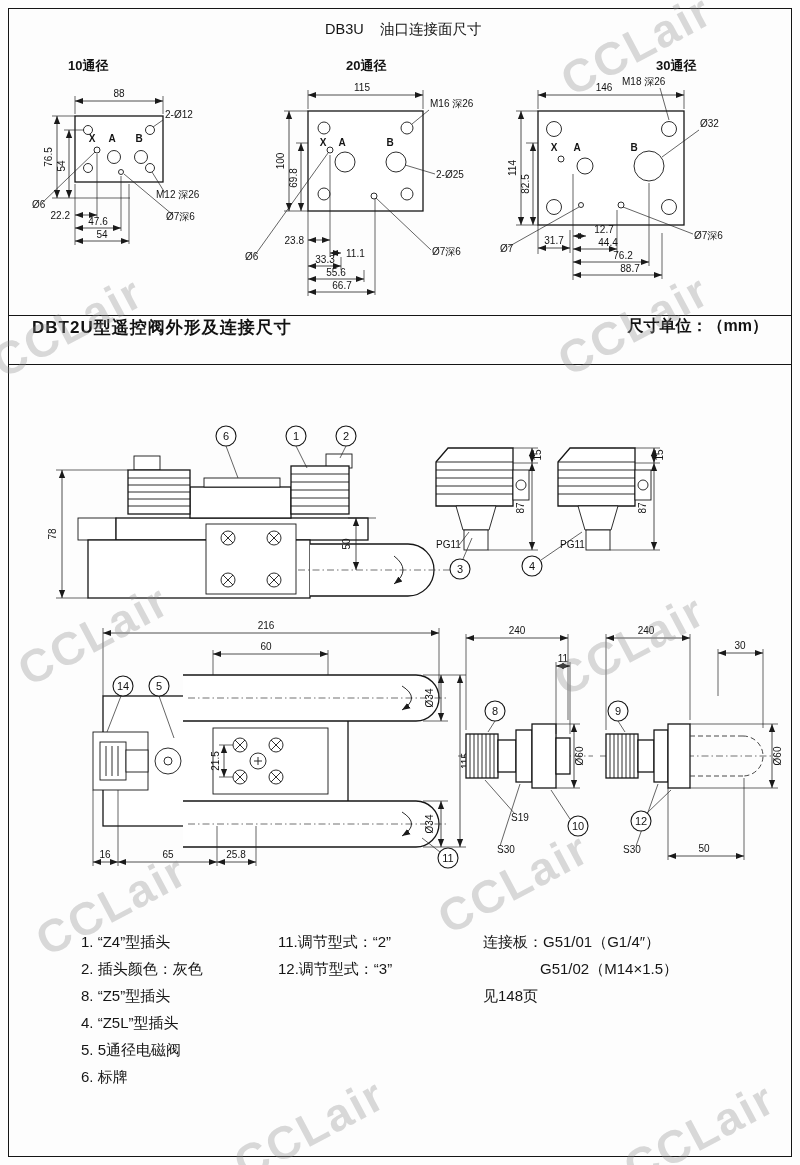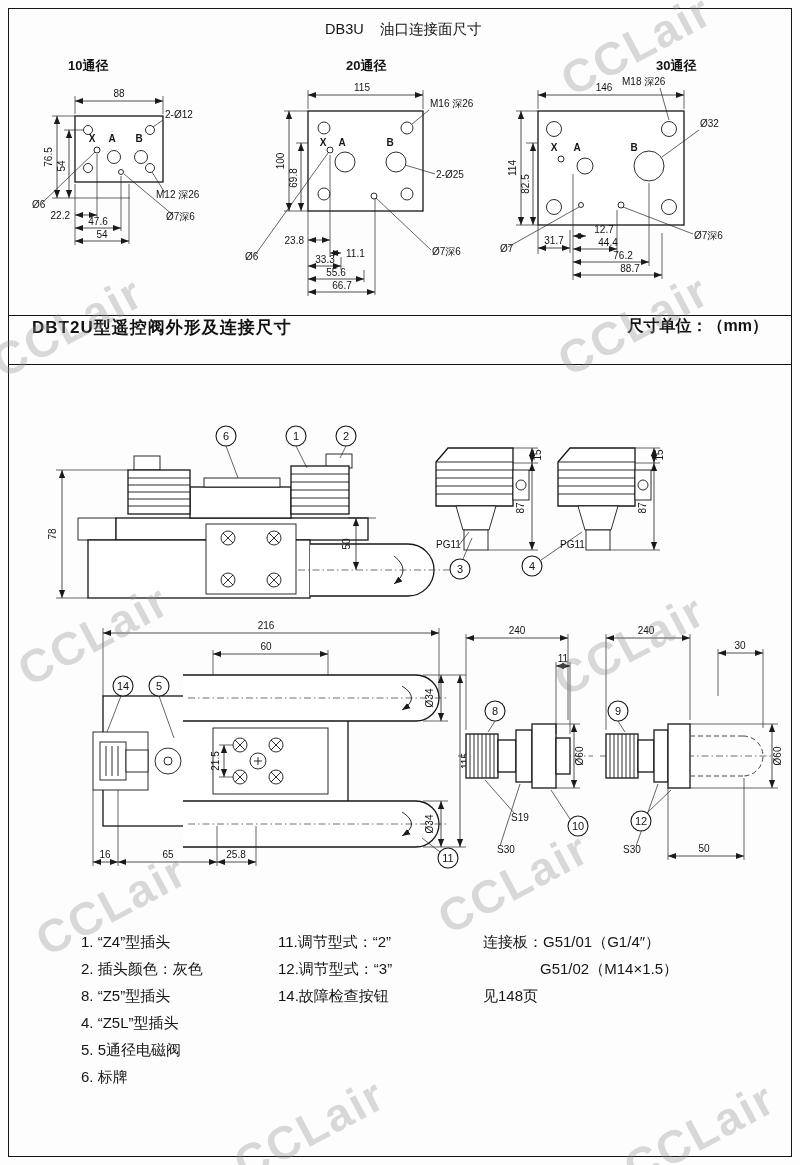--- a/index.html
+++ b/index.html
@@ -538,21 +538,20 @@
       <div class="nline">1. “Z4”型插头</div>
       <div class="nline">2. 插头颜色：灰色</div>
       <div class="nline">8. “Z5”型插头</div>
       <div class="nline">4. “Z5L”型插头</div>
       <div class="nline">5. 5通径电磁阀</div>
       <div class="nline">6. 标牌</div>
     </div>
     <div class="ncol ncol2">
       <div class="nline">11.调节型式：“2”</div>
       <div class="nline">12.调节型式：“3”</div>
-      <div class="nline">14.故障检查按钮</div>
     </div>
     <div class="ncol ncol3">
       <div class="nline">连接板：G51/01（G1/4″）</div>
       <div class="nline indent">G51/02（M14×1.5）</div>
       <div class="nline">见148页</div>
     </div>
   </div>
 
   <span class="wm" style="left:555px; top:18px;">CCLair</span>
   <span class="wm" style="left:-14px; top:300px;">CCLair</span>

